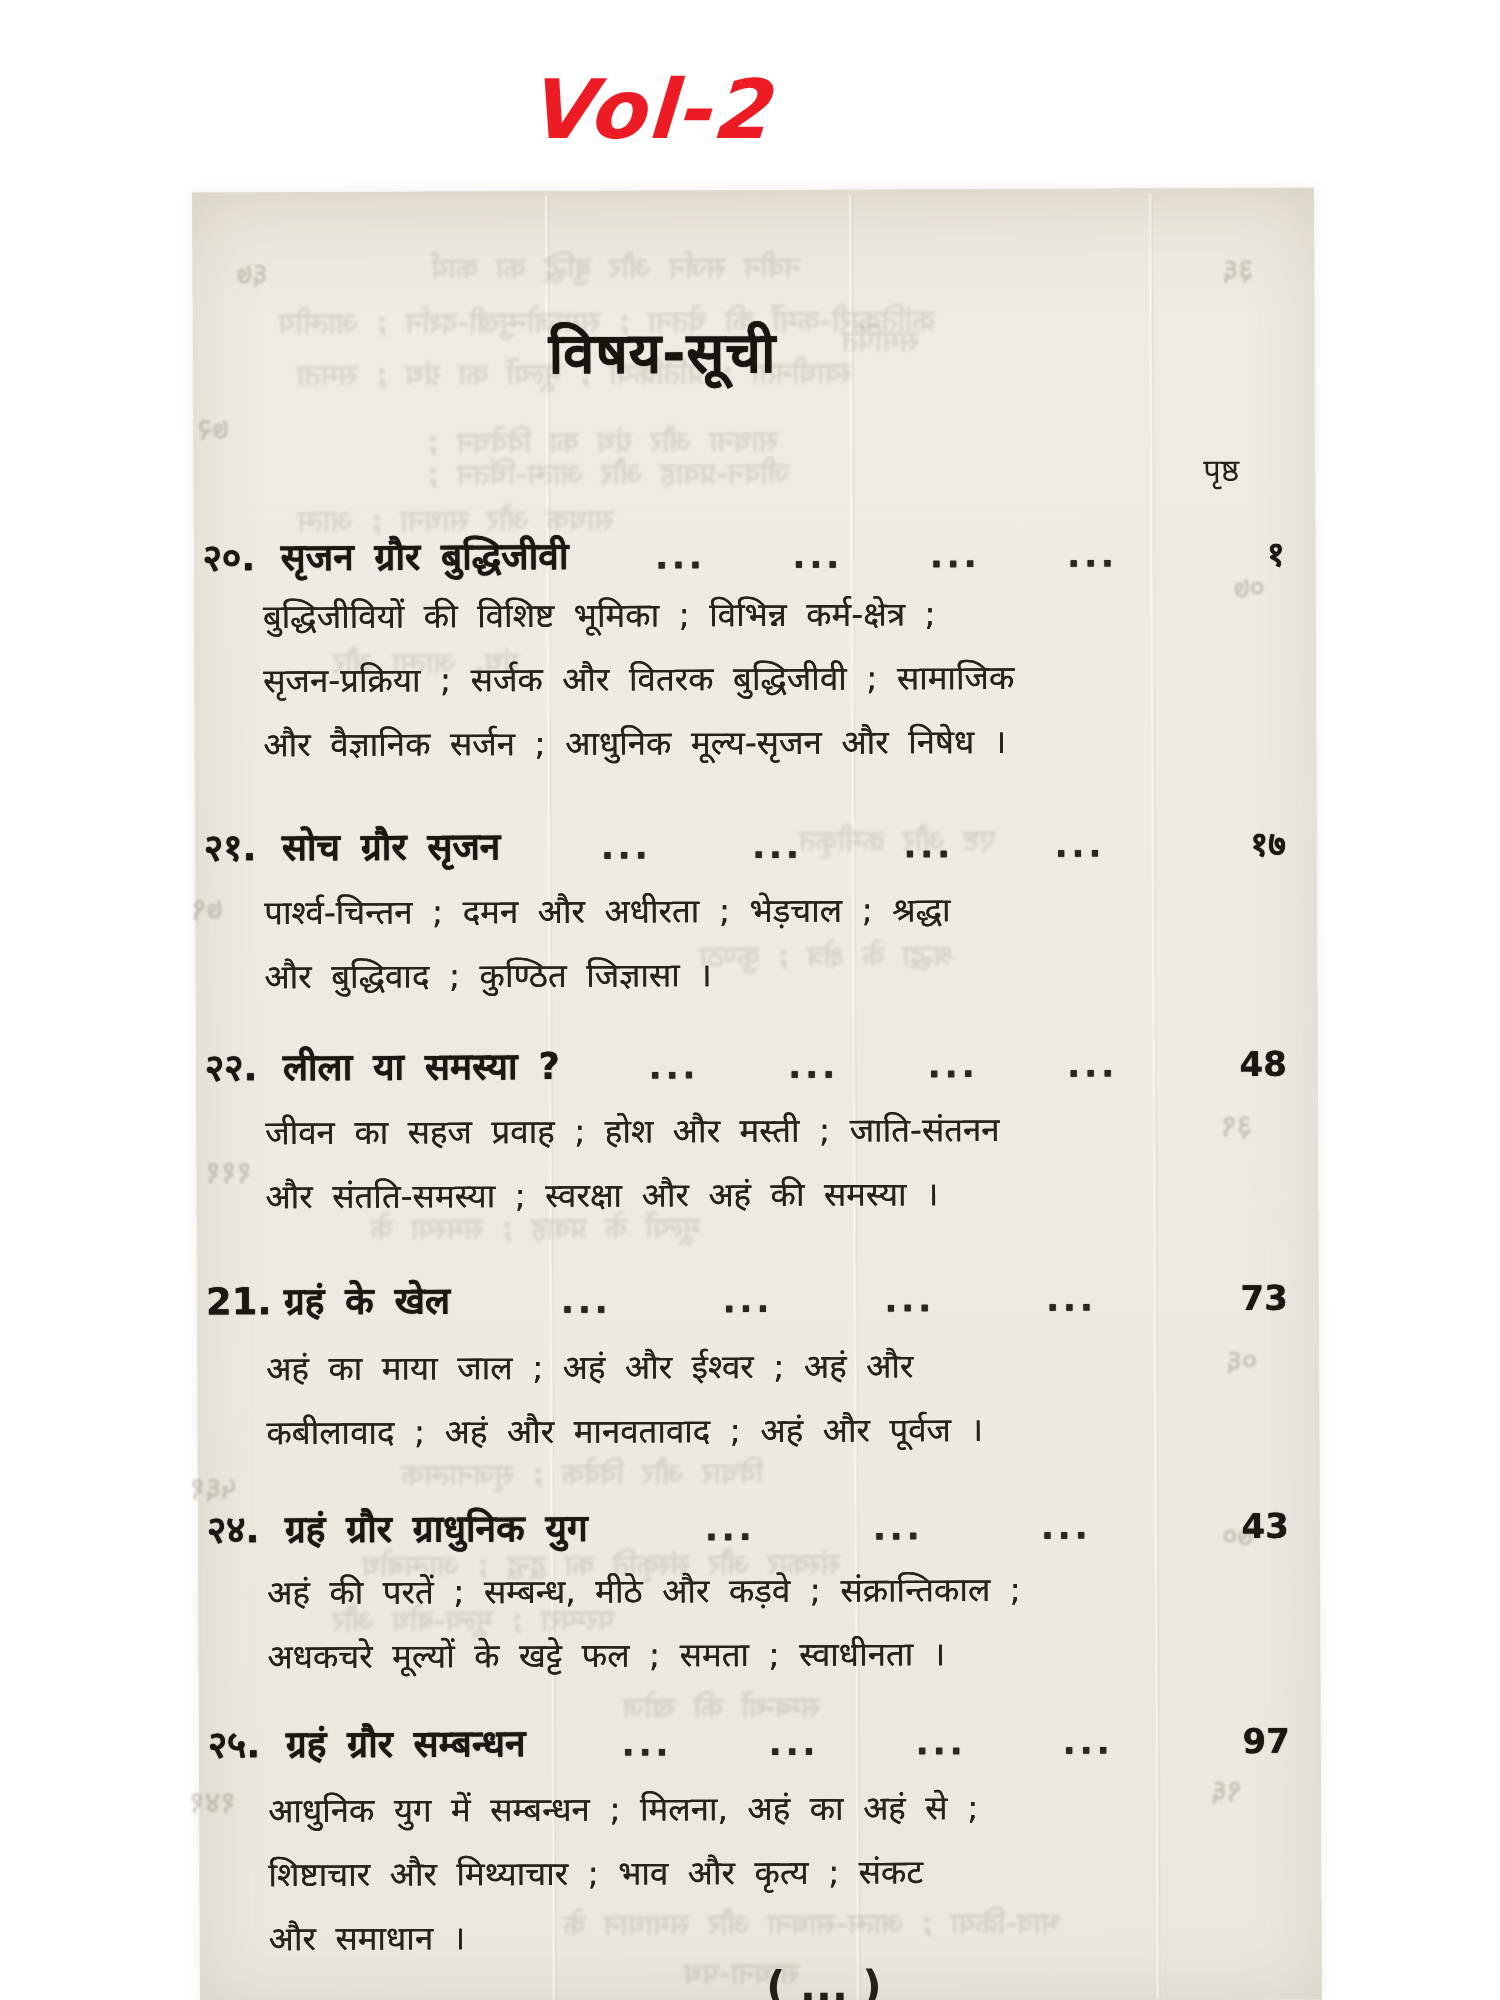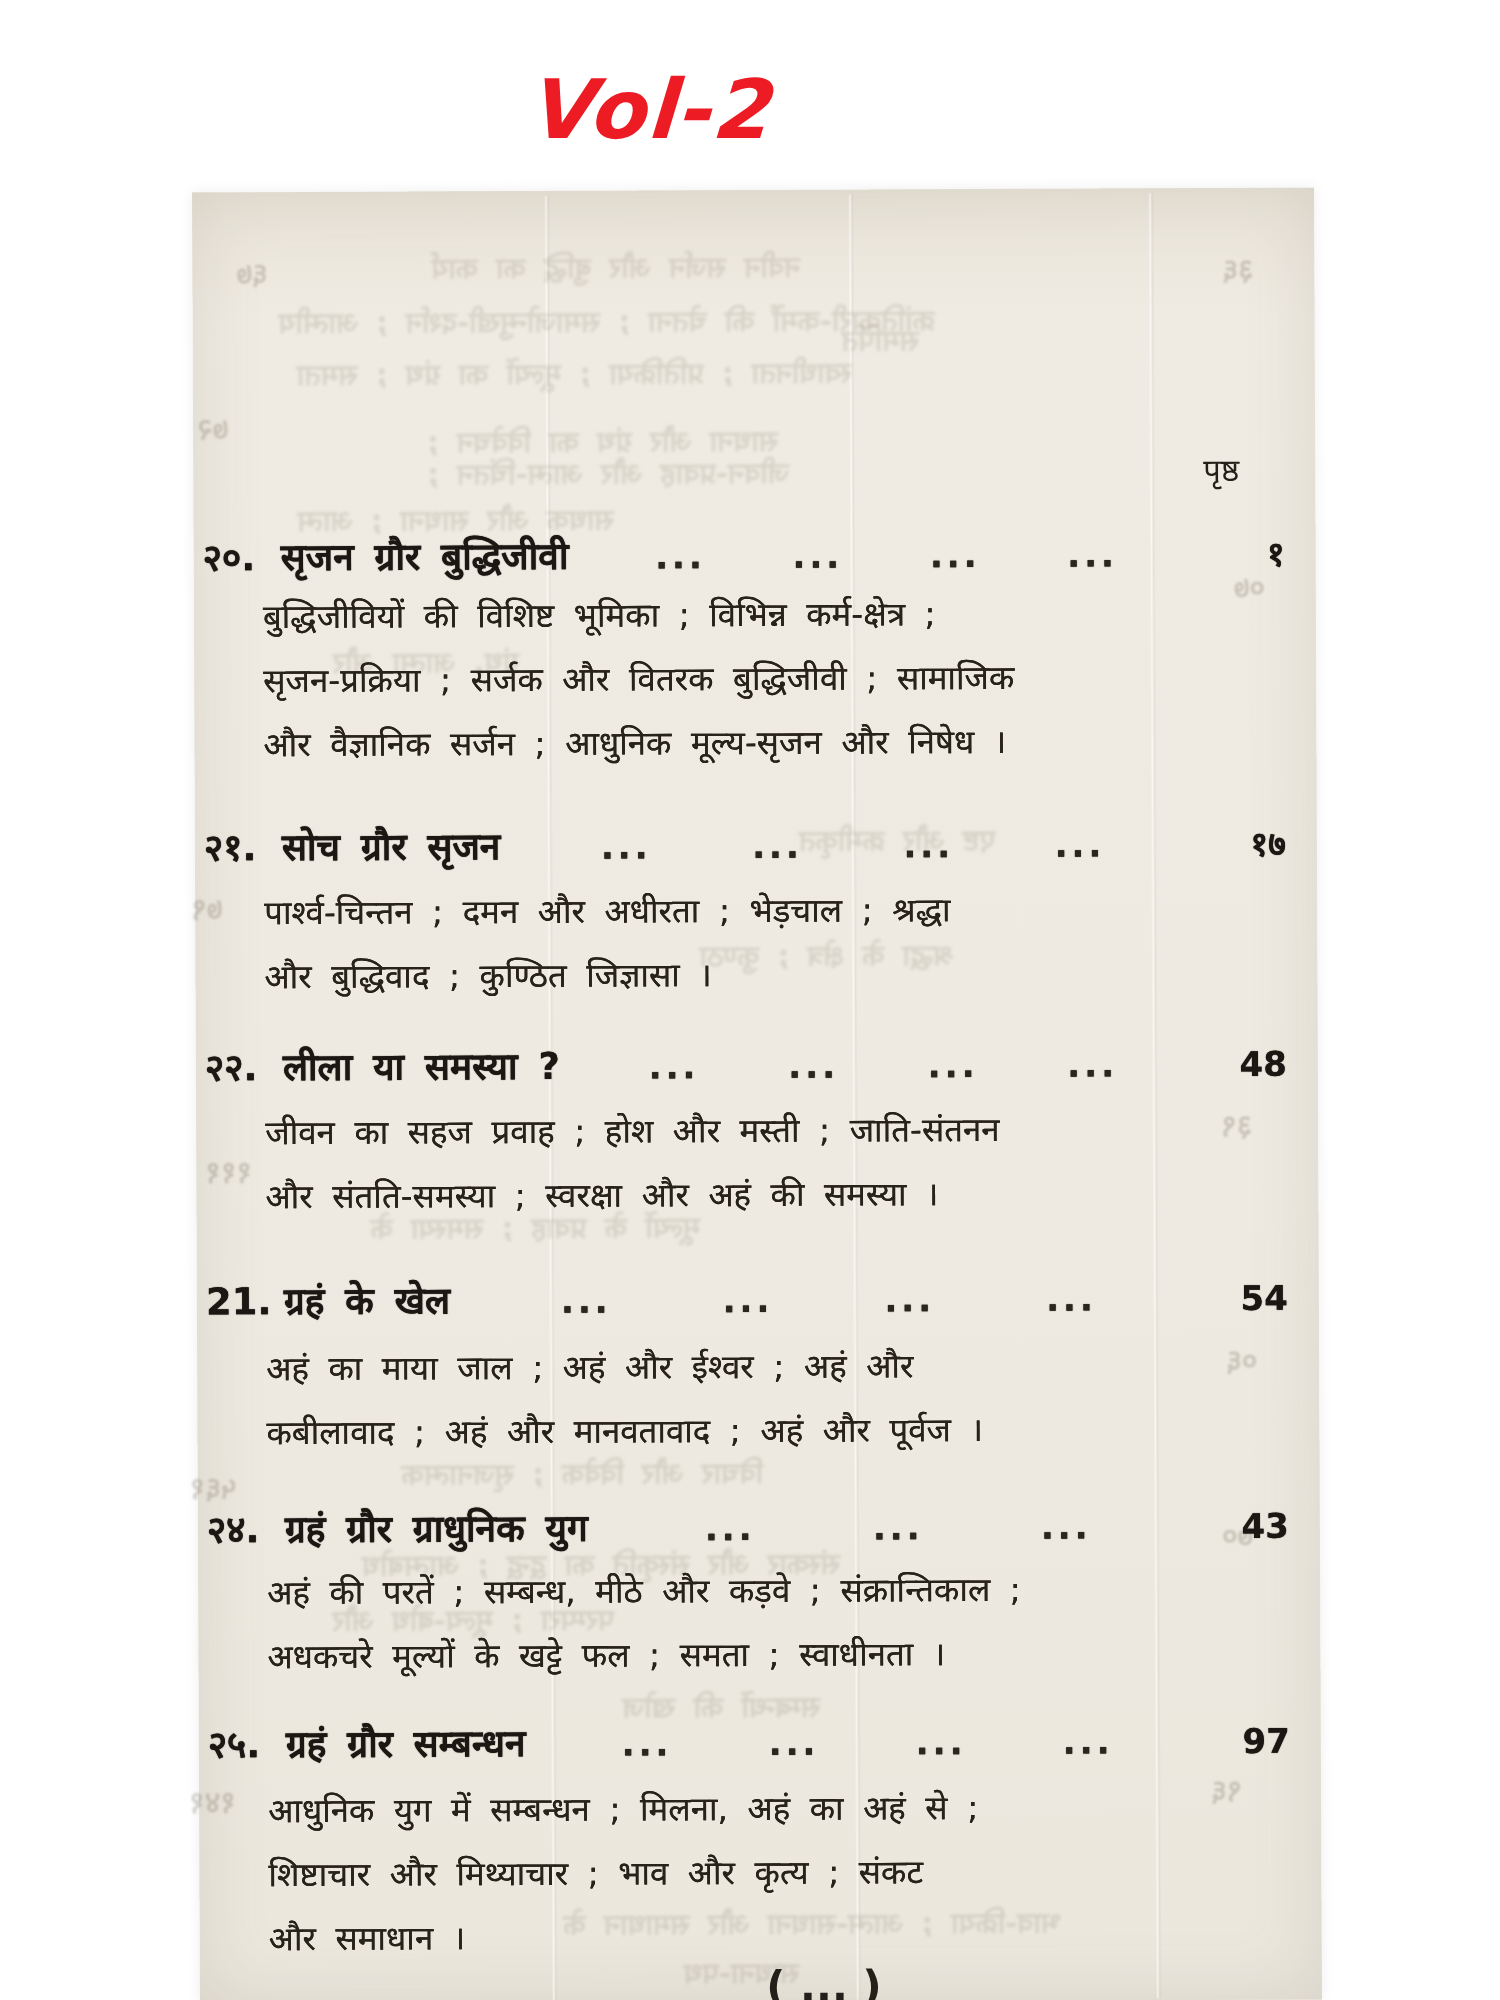--- a/index.html
+++ b/index.html
@@ -75,20 +75,21 @@
       <div class="ghost" style="left:700px;top:935px;">श्रद्धा के क्षेत्र ; कुण्ठा</div>
       <div class="ghost" style="left:370px;top:1206px;">मूल्यों के प्रवाह ; समस्या के</div>
       <div class="ghost" style="left:400px;top:1452px;">विचार और विवेक ; सृजनात्मक</div>
       <div class="ghost" style="left:360px;top:1543px;">संस्कार और संस्कृति का द्वन्द्व ; आत्मबोध</div>
       <div class="ghost" style="left:330px;top:1598px;">परम्परा ; मूल्य-बोध और</div>
       <div class="ghost" style="left:620px;top:1686px;">सम्बन्धों की खोज</div>
       <div class="ghost" style="left:560px;top:1903px;">भाव-क्रिया ; आत्म-साधना और समाधान के</div>
       <div class="ghost" style="left:680px;top:1952px;">साधना-पथ</div>
       <div class="ghost" style="left:845px;top:320px;">समर्पित</div>
 
+      <div class="page-title">विषय-सूची</div>
       <div class="page-col-header">पृष्ठ</div>
 
       <div class="entry" style="top:0;">
         <div class="hrow" style="top:528px;position:absolute;">
           <span class="serial">२०.</span>
           <span class="etitle">सृजन ग्रौर बुद्धिजीवी</span>
           <span class="dots">
             <span class="dotgroup">...</span>
             <span class="dotgroup">...</span>
             <span class="dotgroup">...</span>
@@ -142,21 +143,21 @@
       <div class="entry" style="top:0;">
         <div class="hrow" style="top:1272px;position:absolute;">
           <span class="serial">21.</span>
           <span class="etitle">ग्रहं के खेल</span>
           <span class="dots">
             <span class="dotgroup">...</span>
             <span class="dotgroup">...</span>
             <span class="dotgroup">...</span>
             <span class="dotgroup">...</span>
           </span>
-          <span class="pagenum">54</span>
+          <span class="pagenum">73</span>
         </div>
         <div class="desc" style="top:1338px;">
           <div class="descline">अहं  का  माया  जाल ;  अहं और ईश्वर ;   अहं और</div>
           <div class="descline">कबीलावाद ;  अहं और मानवतावाद ;  अहं और पूर्वज ।</div>
         </div>
       </div>
 
       <div class="entry" style="top:0;">
         <div class="hrow" style="top:1500px;position:absolute;">
           <span class="serial">२४.</span>

